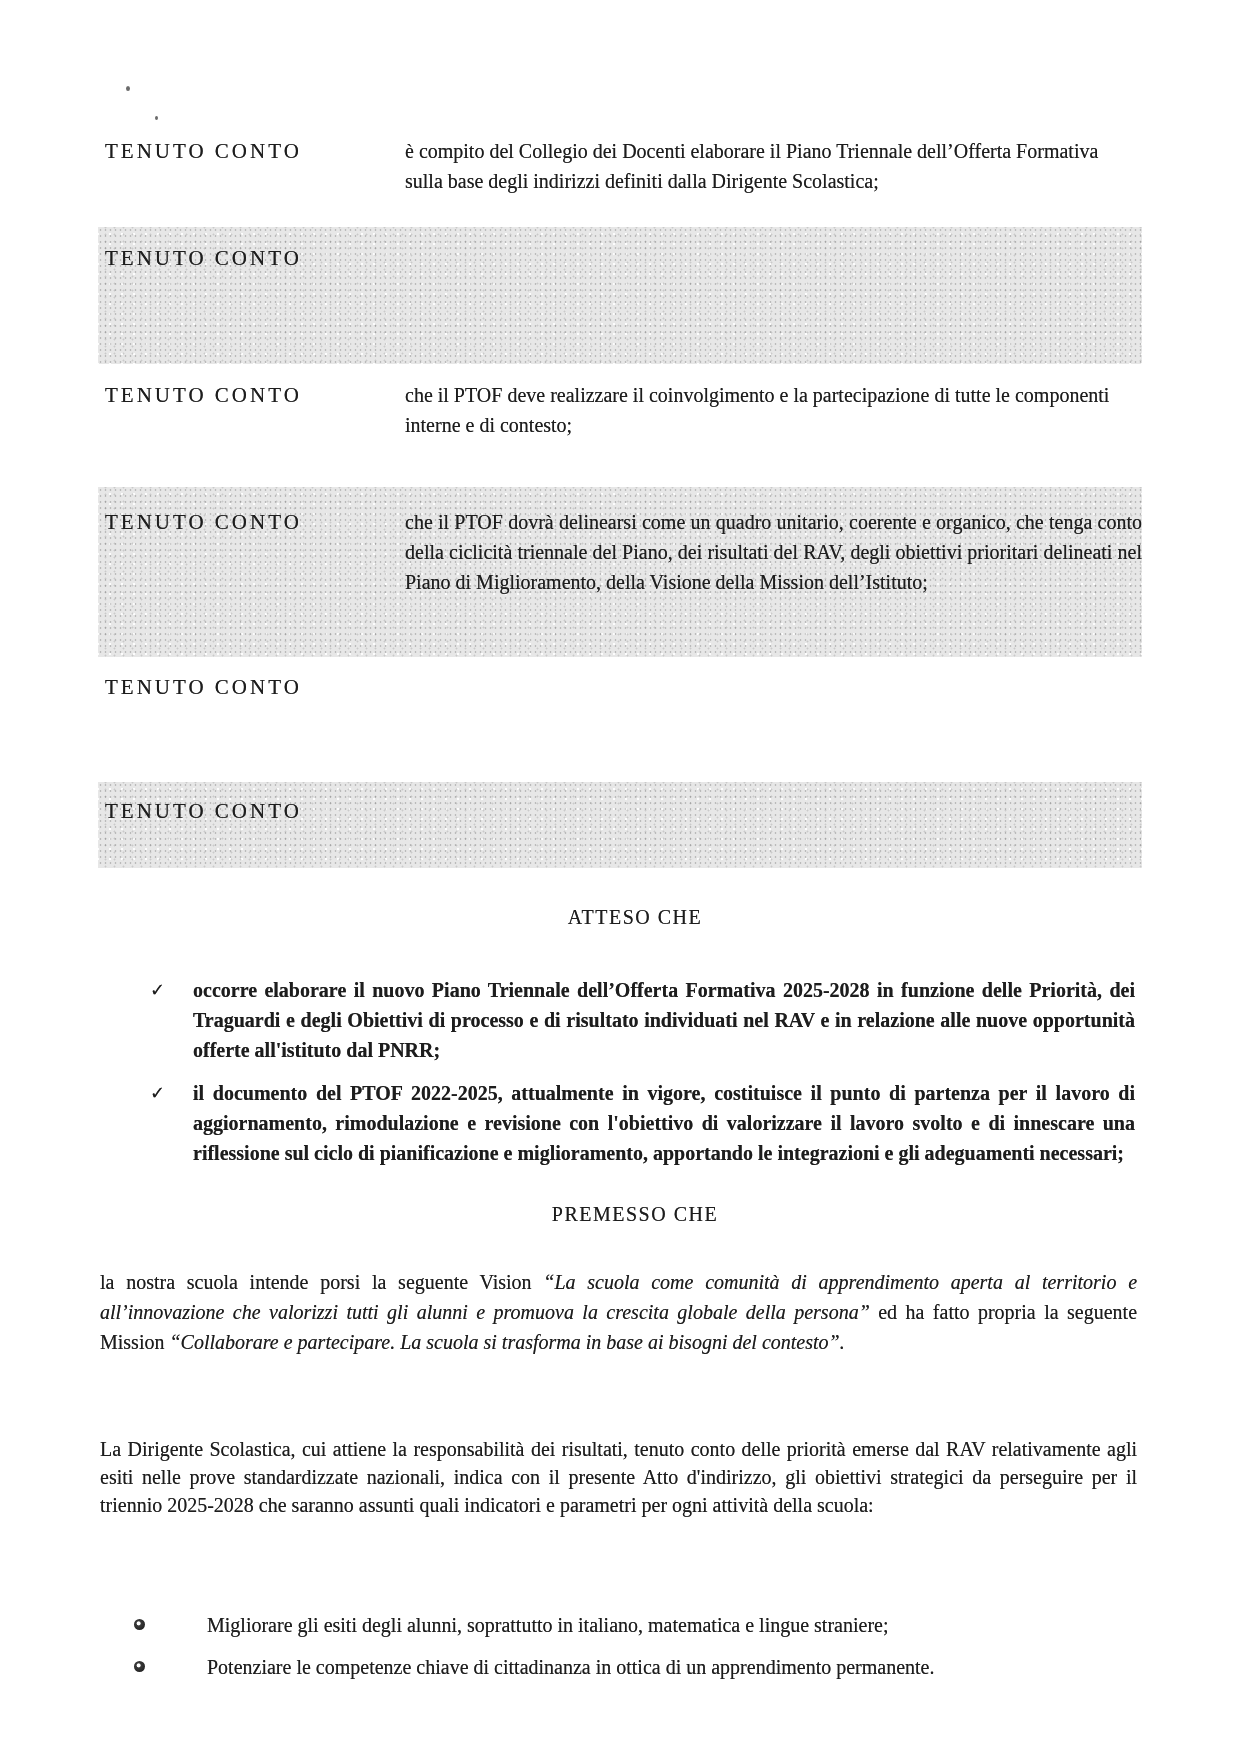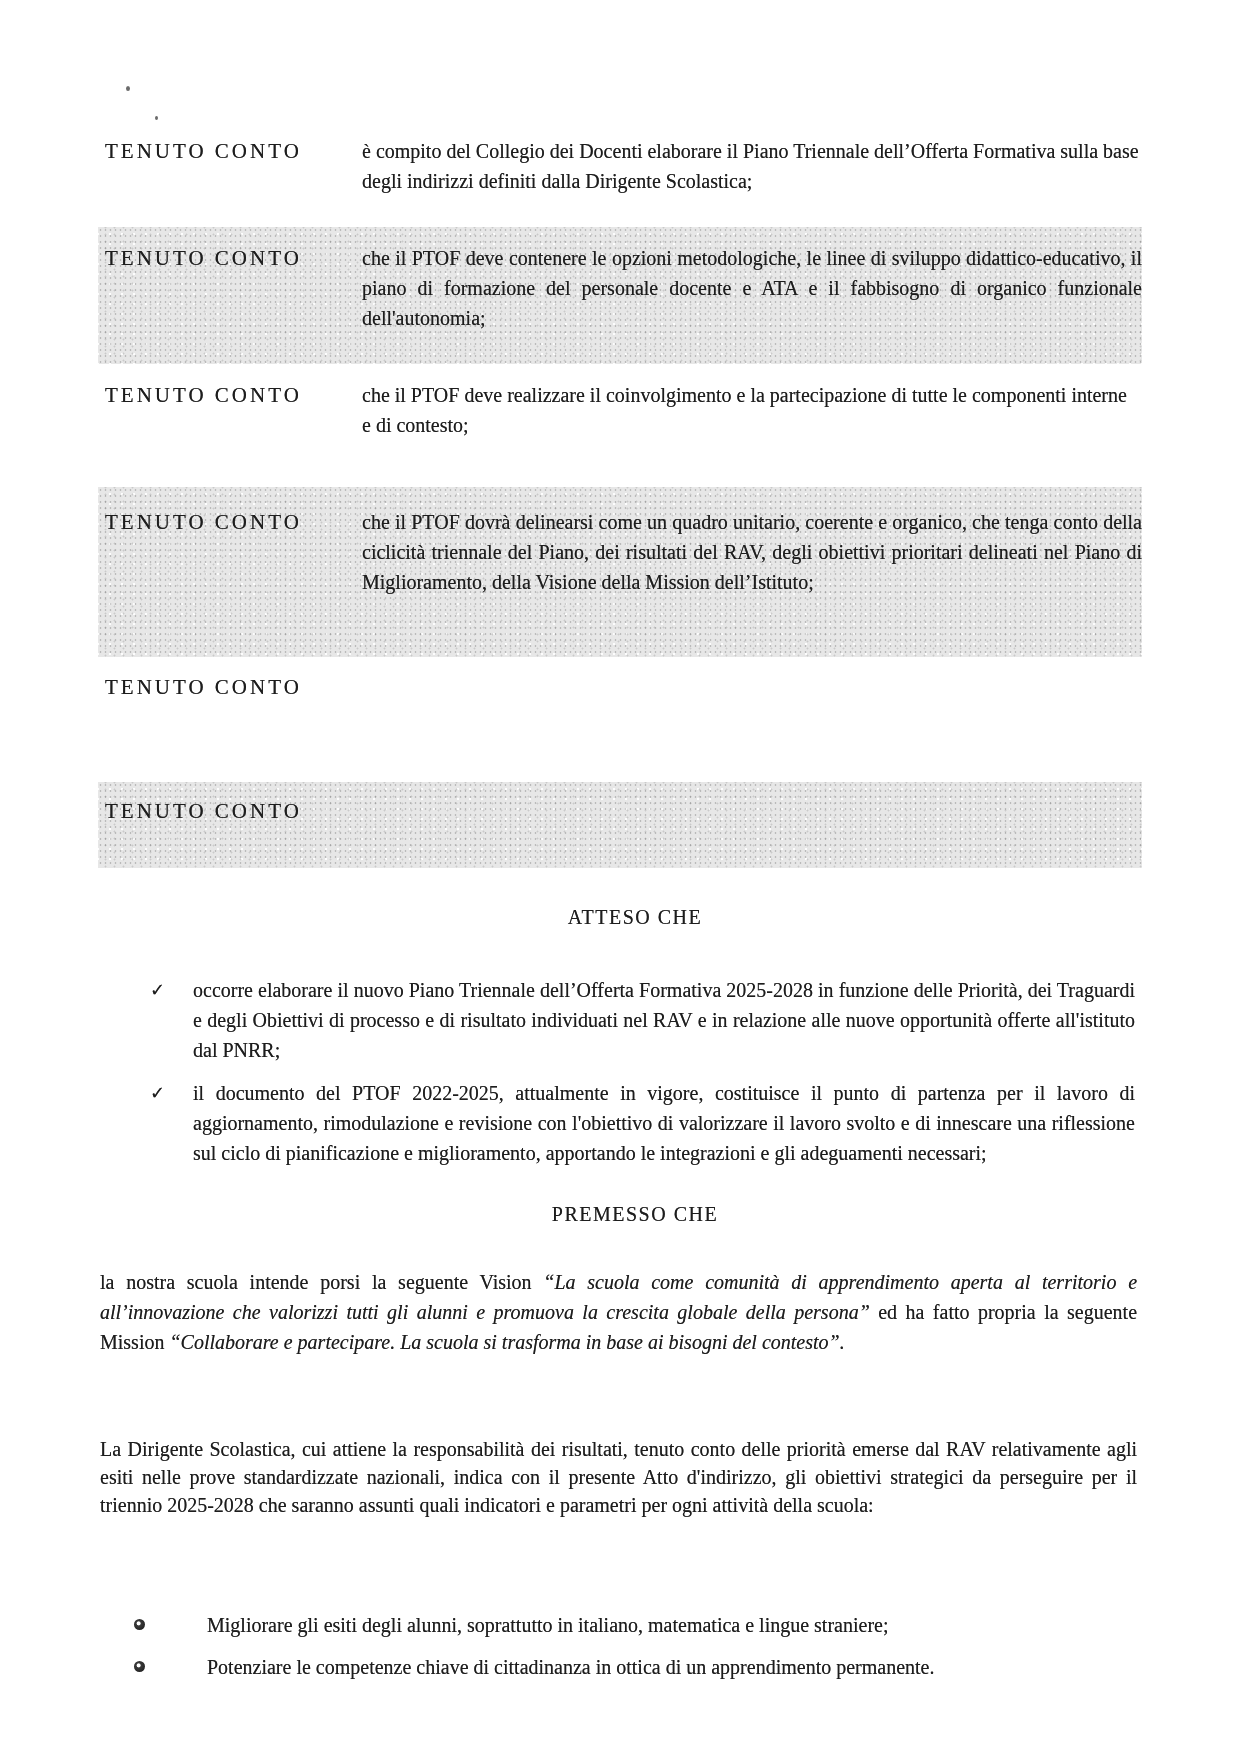--- a/index.html
+++ b/index.html
@@ -20,21 +20,21 @@
   .crow{
     position:absolute;left:105px;width:1035px;
     display:flex;align-items:flex-start;
     font-size:20px;line-height:30px;
   }
   .crow .label{
     flex:none;width:257px;
     font-size:21px;letter-spacing:3px;line-height:30px;
     white-space:nowrap;
   }
-  .crow .text{flex:1;}
+  .crow .text{flex:1;margin-left:43px;}
   .crow .text.just{text-align:justify;}
   
   .hl{
     left:98px;width:1044px;box-sizing:border-box;padding-left:7px;
     background-color:#e7e7e7;
     background-image:
       radial-gradient(circle, rgba(30,30,30,0.22) 0.7px, transparent 1.2px),
       radial-gradient(circle, rgba(30,30,30,0.15) 0.7px, transparent 1.2px),
       radial-gradient(circle, rgba(255,255,255,0.9) 0.8px, transparent 1.4px);
     background-size:5px 6px, 9px 7px, 12px 10px;
@@ -48,21 +48,21 @@
   .check-item{
     position:absolute;left:150px;width:985px;
     display:flex;align-items:flex-start;
     font-size:20px;line-height:30px;
   }
   .check-item .check{
     flex:none;width:43px;
     font-family:"DejaVu Sans",sans-serif;
     font-size:18px;line-height:30px;
   }
-  .check-item .text{flex:1;text-align:justify;}
+  .check-item .text{flex:1;text-align:justify;font-weight:bold;}
   .para{
     position:absolute;left:100px;width:1037px;
     font-size:20px;text-align:justify;
   }
   .para.vision{line-height:30px;}
   .para.directive{line-height:28px;}
   .it{font-style:italic;}
   .obj{
     position:absolute;left:128px;width:1007px;
     display:flex;align-items:flex-start;
@@ -84,21 +84,20 @@
   <span class="speck" style="left:126px;top:86px;width:4px;height:5px;"></span>
   <span class="speck" style="left:155px;top:116px;width:3px;height:4px;"></span>
 
   <div class="crow" style="top:136px;">
     <span class="label">TENUTO CONTO</span>
     <span class="text">è compito del Collegio dei Docenti elaborare il Piano Triennale dell’Offerta Formativa sulla base degli indirizzi definiti dalla Dirigente Scolastica;</span>
   </div>
 
   <div class="crow hl" style="top:227px;height:137px;padding-top:16px;">
     <span class="label">TENUTO CONTO</span>
-    <span class="text just">che il PTOF deve contenere le opzioni metodologiche, le linee di sviluppo didattico-educativo, il piano di formazione del personale docente e ATA e il fabbisogno di organico funzionale dell'autonomia;</span>
   </div>
 
   <div class="crow" style="top:380px;">
     <span class="label">TENUTO CONTO</span>
     <span class="text">che il PTOF deve realizzare il coinvolgimento e la partecipazione di tutte le componenti interne e di contesto;</span>
   </div>
 
   <div class="crow hl" style="top:487px;height:170px;padding-top:20px;">
     <span class="label">TENUTO CONTO</span>
     <span class="text just">che il PTOF dovrà delinearsi come un quadro unitario, coerente e organico, che tenga conto della ciclicità triennale del Piano, dei risultati del RAV, degli obiettivi prioritari delineati nel Piano di Miglioramento, della Visione della Mission dell’Istituto;</span>

